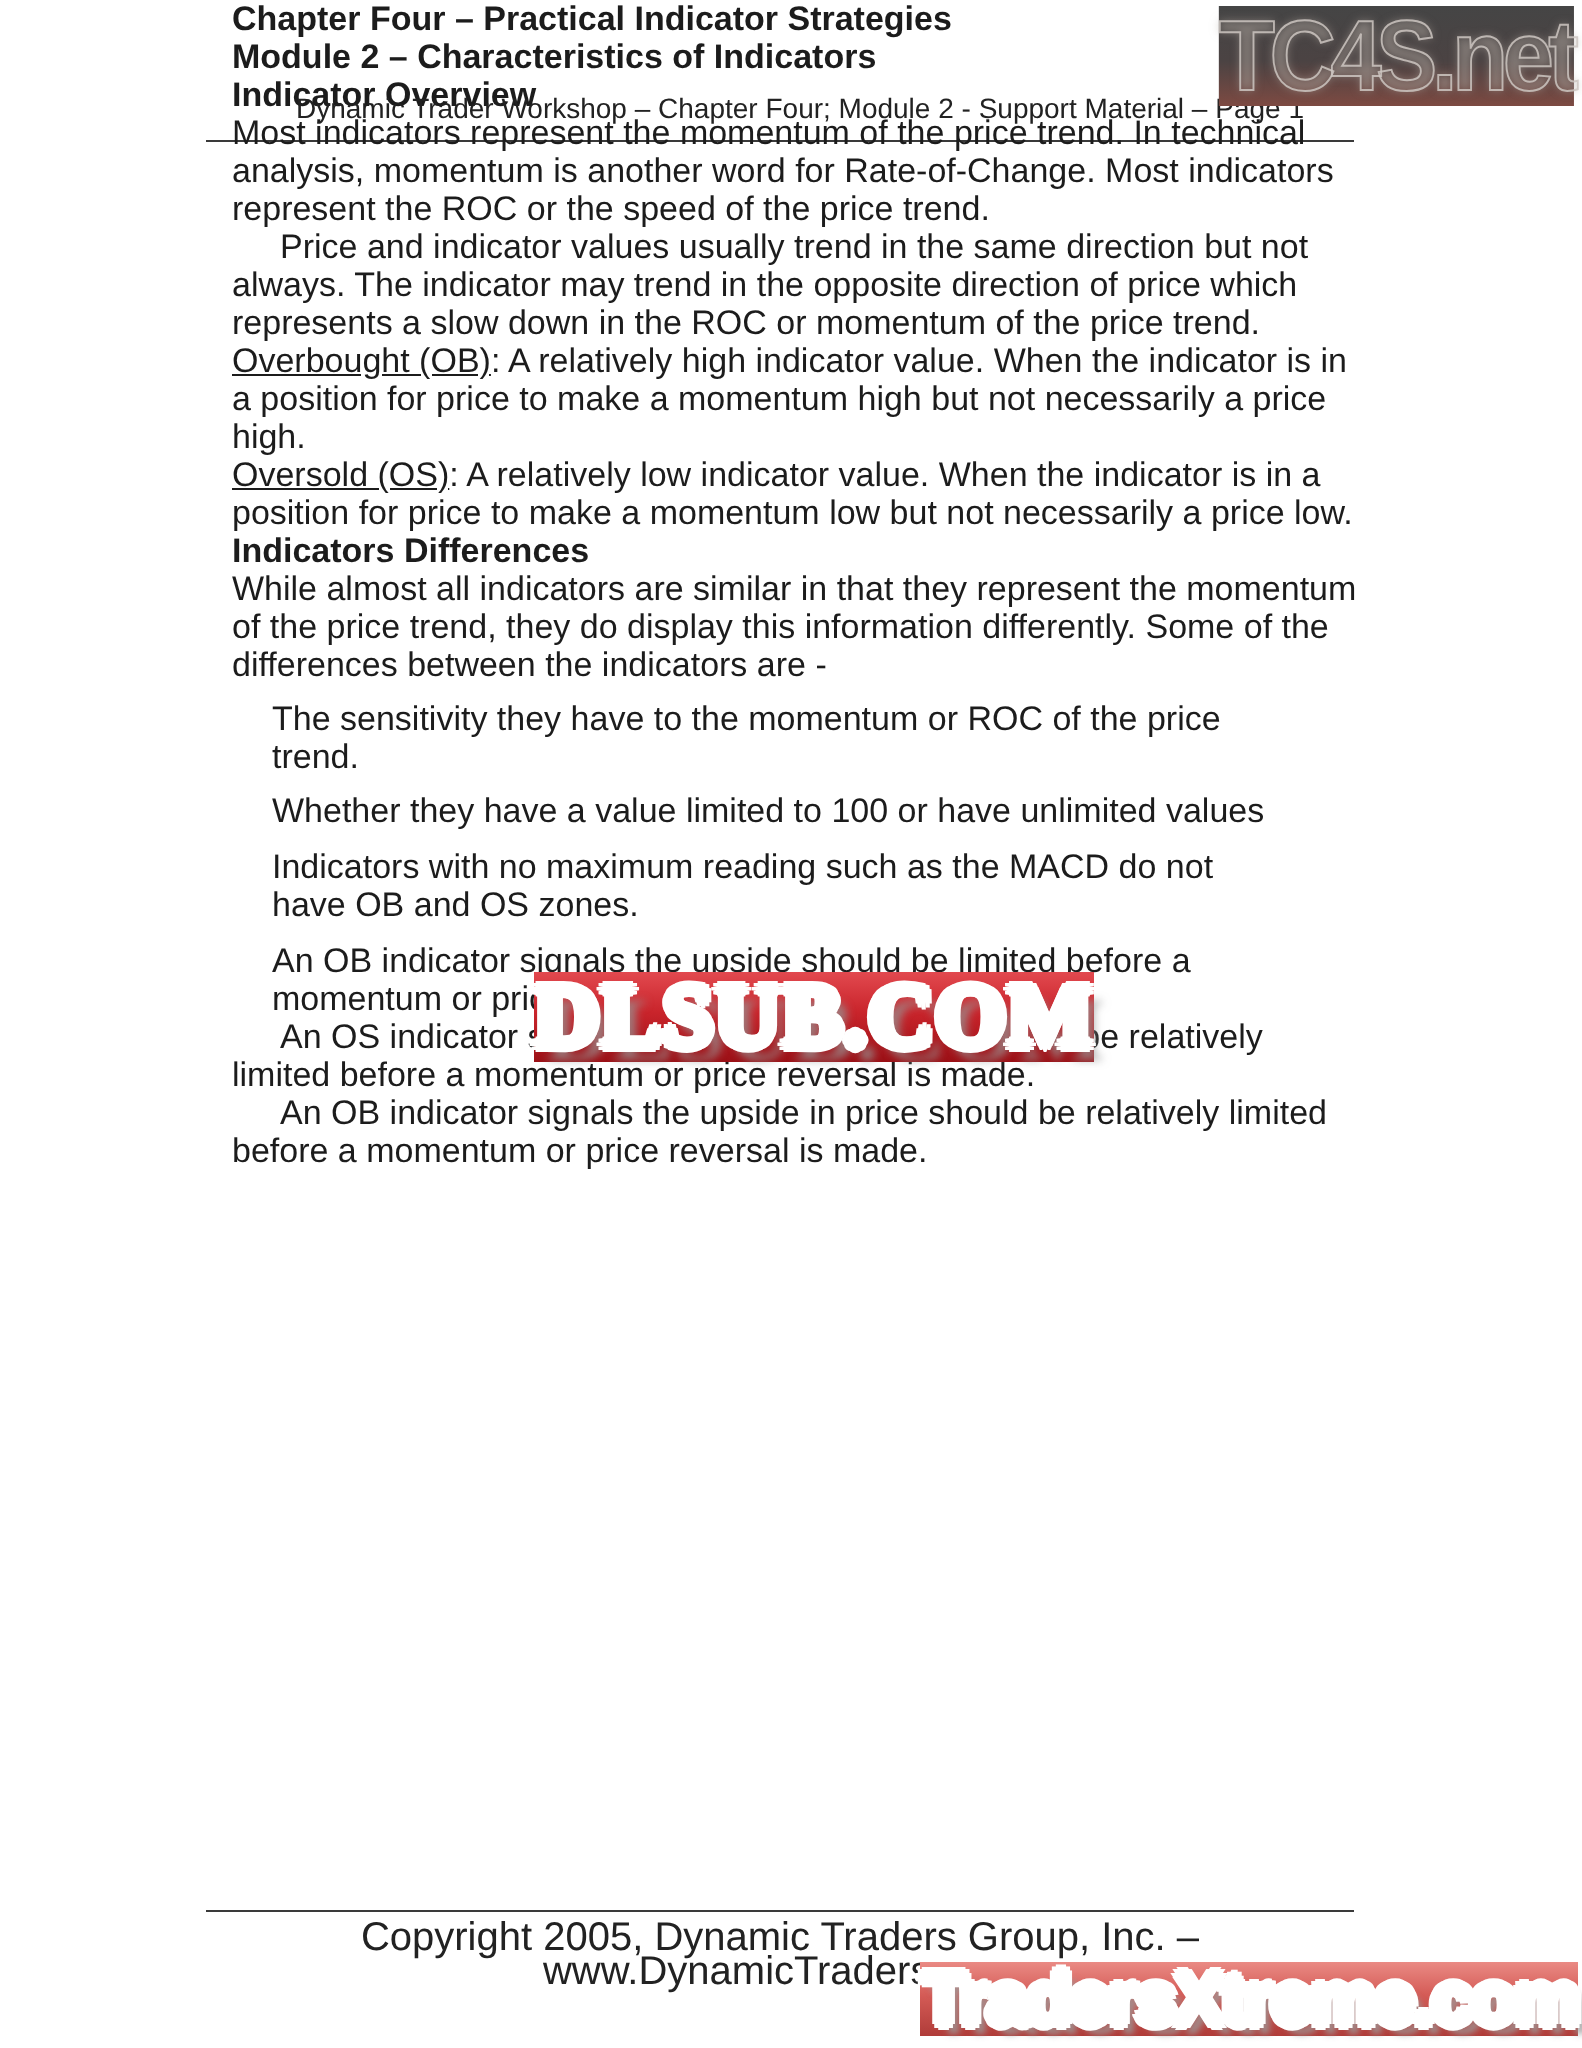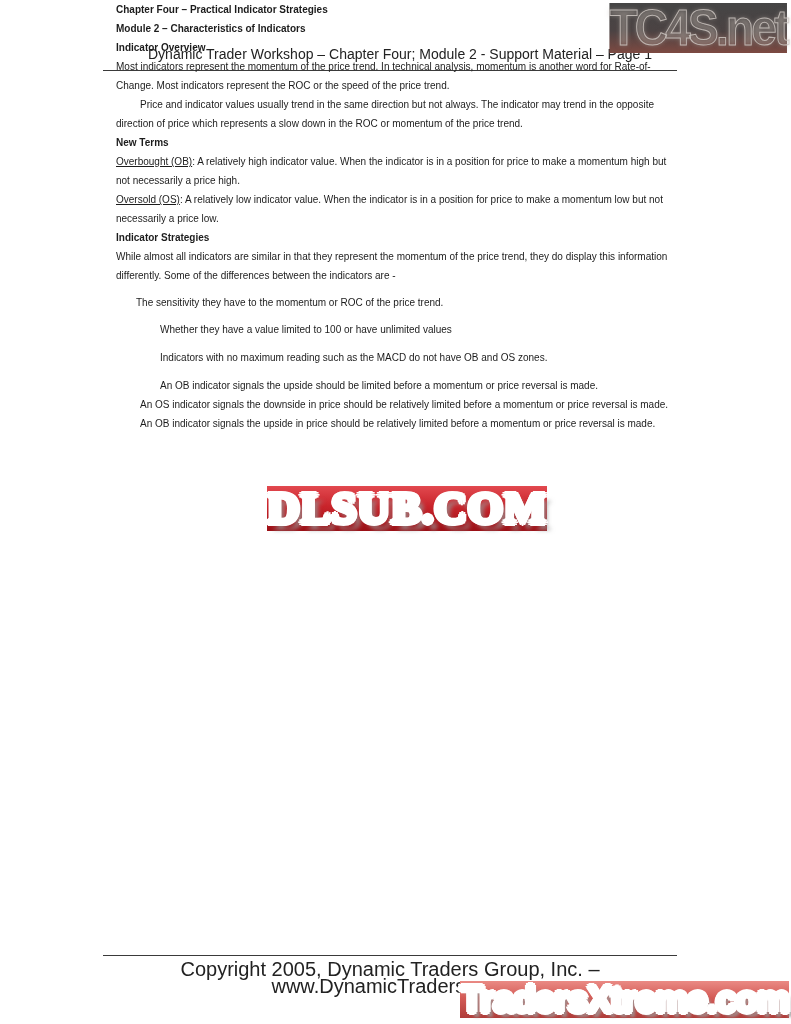--- a/index.html
+++ b/index.html
@@ -27,36 +27,36 @@
   .copyright {
     position: absolute; top: 961px; left: 103px; width: 574px;
     text-align: center; font-size: 20px; line-height: 17px; color: #222;
   }
 
   
   .content {
     position: absolute; left: 116px; top: 0; width: 564px;
     font-size: 15.5px; line-height: 19px;
   }
-  .content p, .content h1, .content h2 { margin: 0; padding: 0; font-size: 10px; line-height: 19px; }
+  .content p, .content h1, .content h2 { margin: 0; padding: 0; font-size: 17px; line-height: 19px; }
   .heading { font-weight: bold; }
 
   .chapter   { margin-top: 95px; }
   .module    { margin-top: 9px; }
   .h-overview{ margin-top: 36px; }
   .p-ov1     { margin-top: 8px; }
   .p-ov2     { margin-top: 9px; text-indent: 24px; }
   .h-terms   { margin-top: 36px; }
   .p-term1   { margin-top: 8px; }
   .p-term2   { margin-top: 10px; }
   .h-diff    { margin-top: 35px; }
   .p-intro   { margin-top: 9px; }
   .bullets   { margin-top: 8px; padding-left: 20px; width: 512px; }
   .bullet    { margin: 0; }
-  .bullet + .bullet { margin-top: 8px; margin-left: 24px; }
+  .bullet + .bullet { margin-top: 8px; }
   .bullet.g9 { margin-top: 9px; }
   .p-close1  { margin-top: 36px; text-indent: 24px; }
   .p-close2  { margin-top: 8px;  text-indent: 24px; }
 
   .term { text-decoration: underline; }
 
   
   .grad-text {
     -webkit-background-clip: text; background-clip: text;
     -webkit-text-fill-color: transparent;
@@ -105,25 +105,24 @@
 
   <div class="content">
 
     <h1 class="heading chapter">Chapter Four – Practical Indicator Strategies</h1>
     <h1 class="heading module">Module 2 – Characteristics of Indicators</h1>
 
     <h2 class="heading h-overview">Indicator Overview</h2>
     <p class="p-ov1">Most indicators represent the momentum of the price trend. In technical analysis, momentum is another word for Rate-of-Change. Most indicators represent the ROC or the speed of the price trend.</p>
     <p class="p-ov2">Price and indicator values usually trend in the same direction but not always. The indicator may trend in the opposite direction of price which represents a slow down in the ROC or momentum of the price trend.</p>
 
-    <h2 class="heading h-terms">New Terms</h2>
     <p class="p-term1"><span class="term">Overbought (OB)</span><span>: A relatively high indicator value. When the indicator is in a position for price to make a momentum high but not necessarily a price high.</span></p>
     <p class="p-term2"><span class="term">Oversold (OS)</span><span>: A relatively low indicator value. When the indicator is in a position for price to make a momentum low but not necessarily a price low.</span></p>
 
-    <h2 class="heading h-diff">Indicator Strategies</h2>
+    <h2 class="heading h-diff">Indicators Differences</h2>
     <p class="p-intro">While almost all indicators are similar in that they represent the momentum of the price trend, they do display this information differently. Some of the differences between the indicators are -</p>
 
     <div class="bullets">
       <p class="bullet">The sensitivity they have to the momentum or ROC of the price trend.</p>
       <p class="bullet">Whether they have a value limited to 100 or have unlimited values</p>
       <p class="bullet g9">Indicators with no maximum reading such as the MACD do not have OB and OS zones.</p>
       <p class="bullet g9">An OB indicator signals the upside should be limited before a momentum or price reversal is made.</p>
     </div>
 
     <p class="p-close1">An OS indicator signals the downside in price should be relatively limited before a momentum or price reversal is made.</p>

